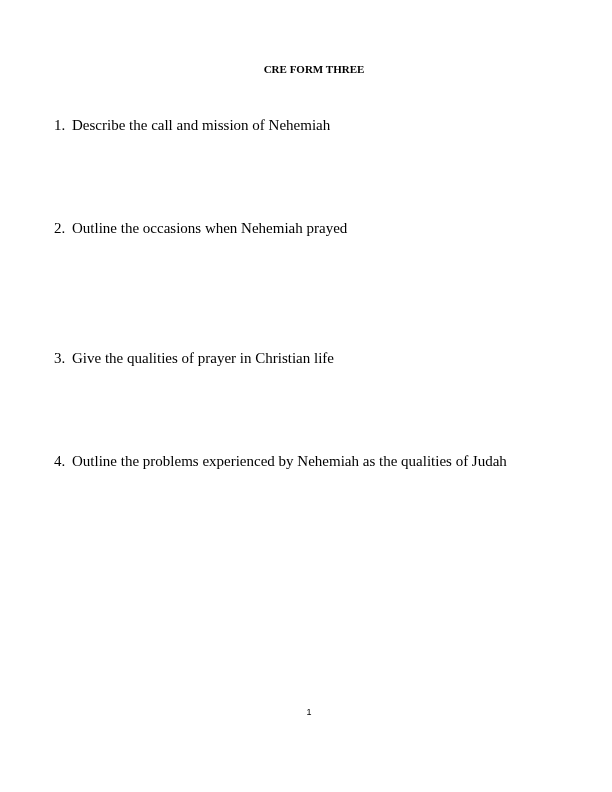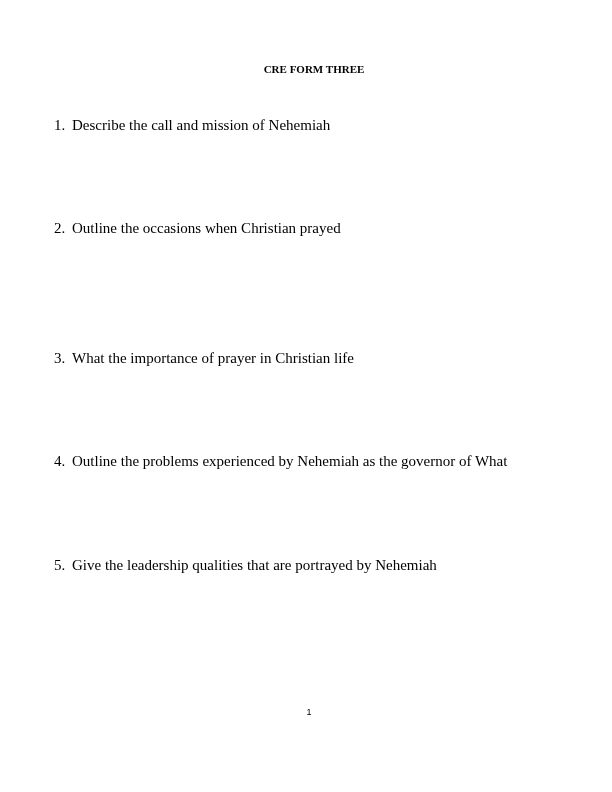--- a/index.html
+++ b/index.html
@@ -66,31 +66,28 @@
 
 <div class="page">
 
   <div class="title title-1">CRE FORM THREE</div>
 
   <div class="question" style="top:119px;">
     <span class="num">1.</span><span class="text">Describe the call and mission of Nehemiah</span>
   </div>
 
   <div class="question" style="top:222px;">
-    <span class="num">2.</span><span class="text">Outline the occasions when Christian prayed</span>
+    <span class="num">2.</span><span class="text">Outline the occasions when Nehemiah prayed</span>
   </div>
 
   <div class="question" style="top:352px;">
-    <span class="num">3.</span><span class="text">What the importance of prayer in Christian life</span>
+    <span class="num">3.</span><span class="text">Give the qualities of prayer in Christian life</span>
   </div>
 
   <div class="question" style="top:455px;">
-    <span class="num">4.</span><span class="text">Outline the problems experienced by Nehemiah as the governor of What</span>
+    <span class="num">4.</span><span class="text">Outline the problems experienced by Nehemiah as the qualities of Judah</span>
   </div>
 
-  <div class="question" style="top:559px;">
-    <span class="num">5.</span><span class="text">Give the leadership qualities that are portrayed by Nehemiah</span>
-  </div>
 
 
   <div class="page-number">1</div>
 
 </div>
 
 </body></html>

